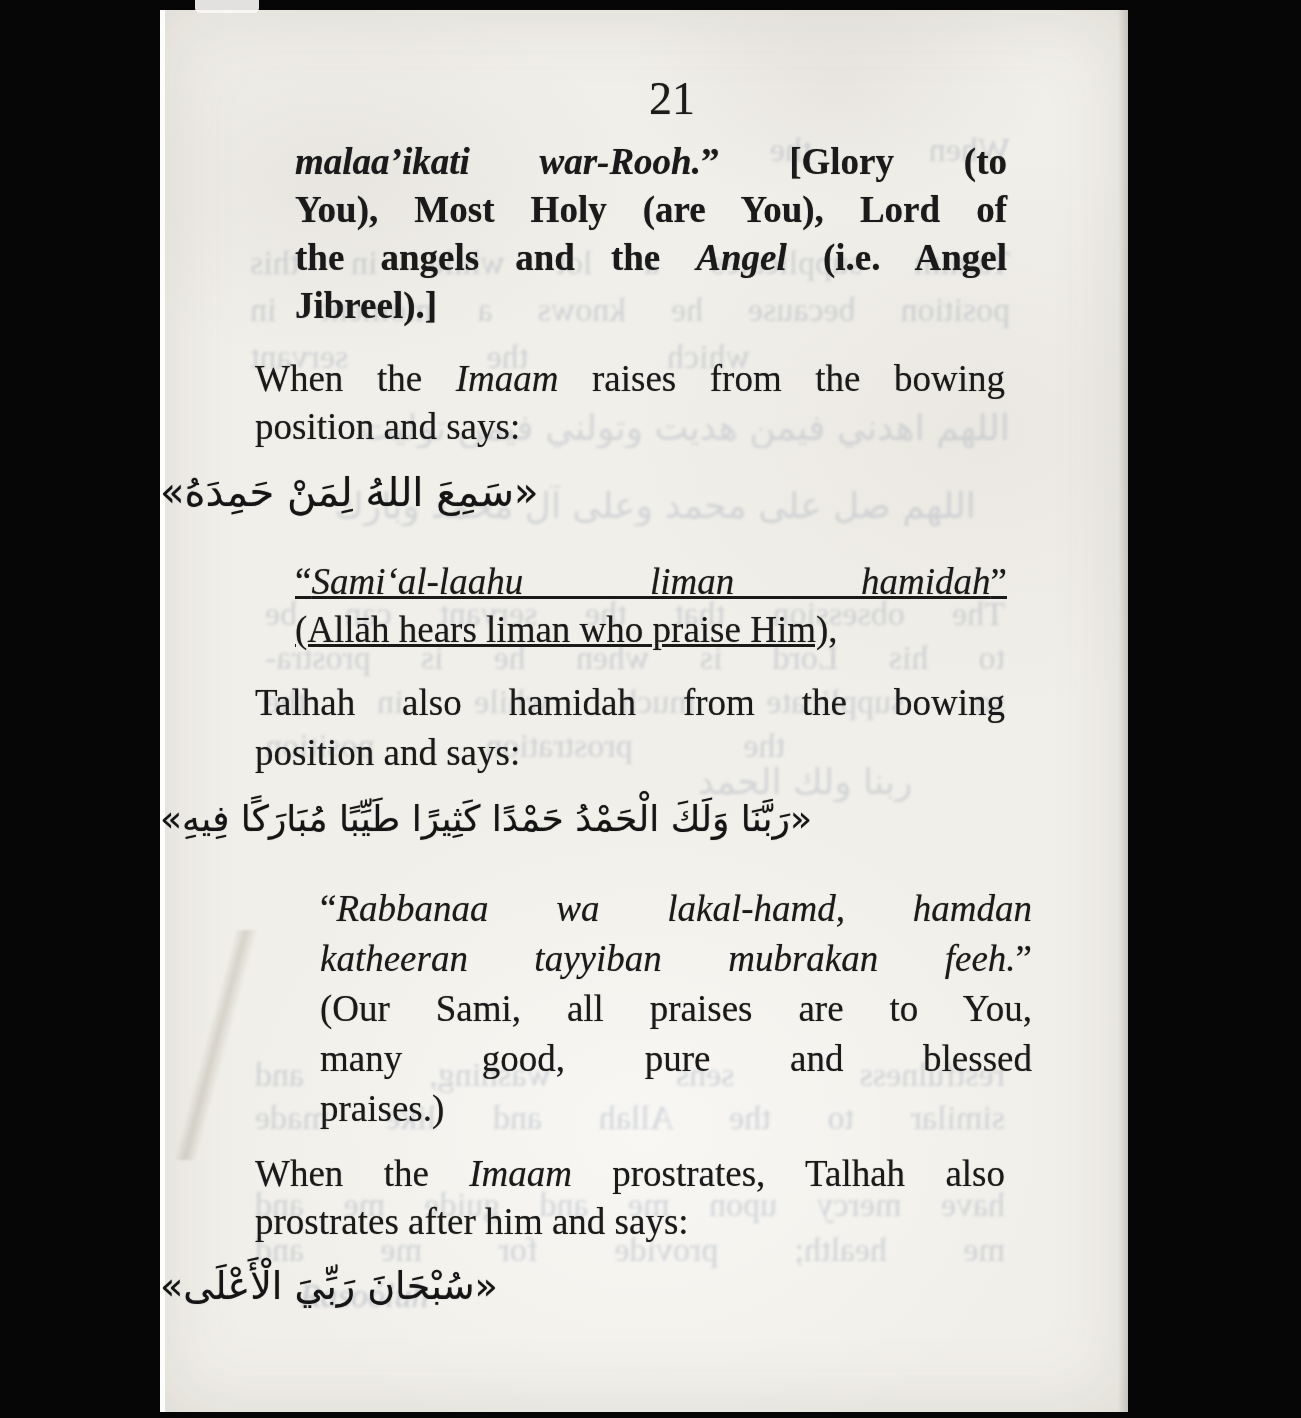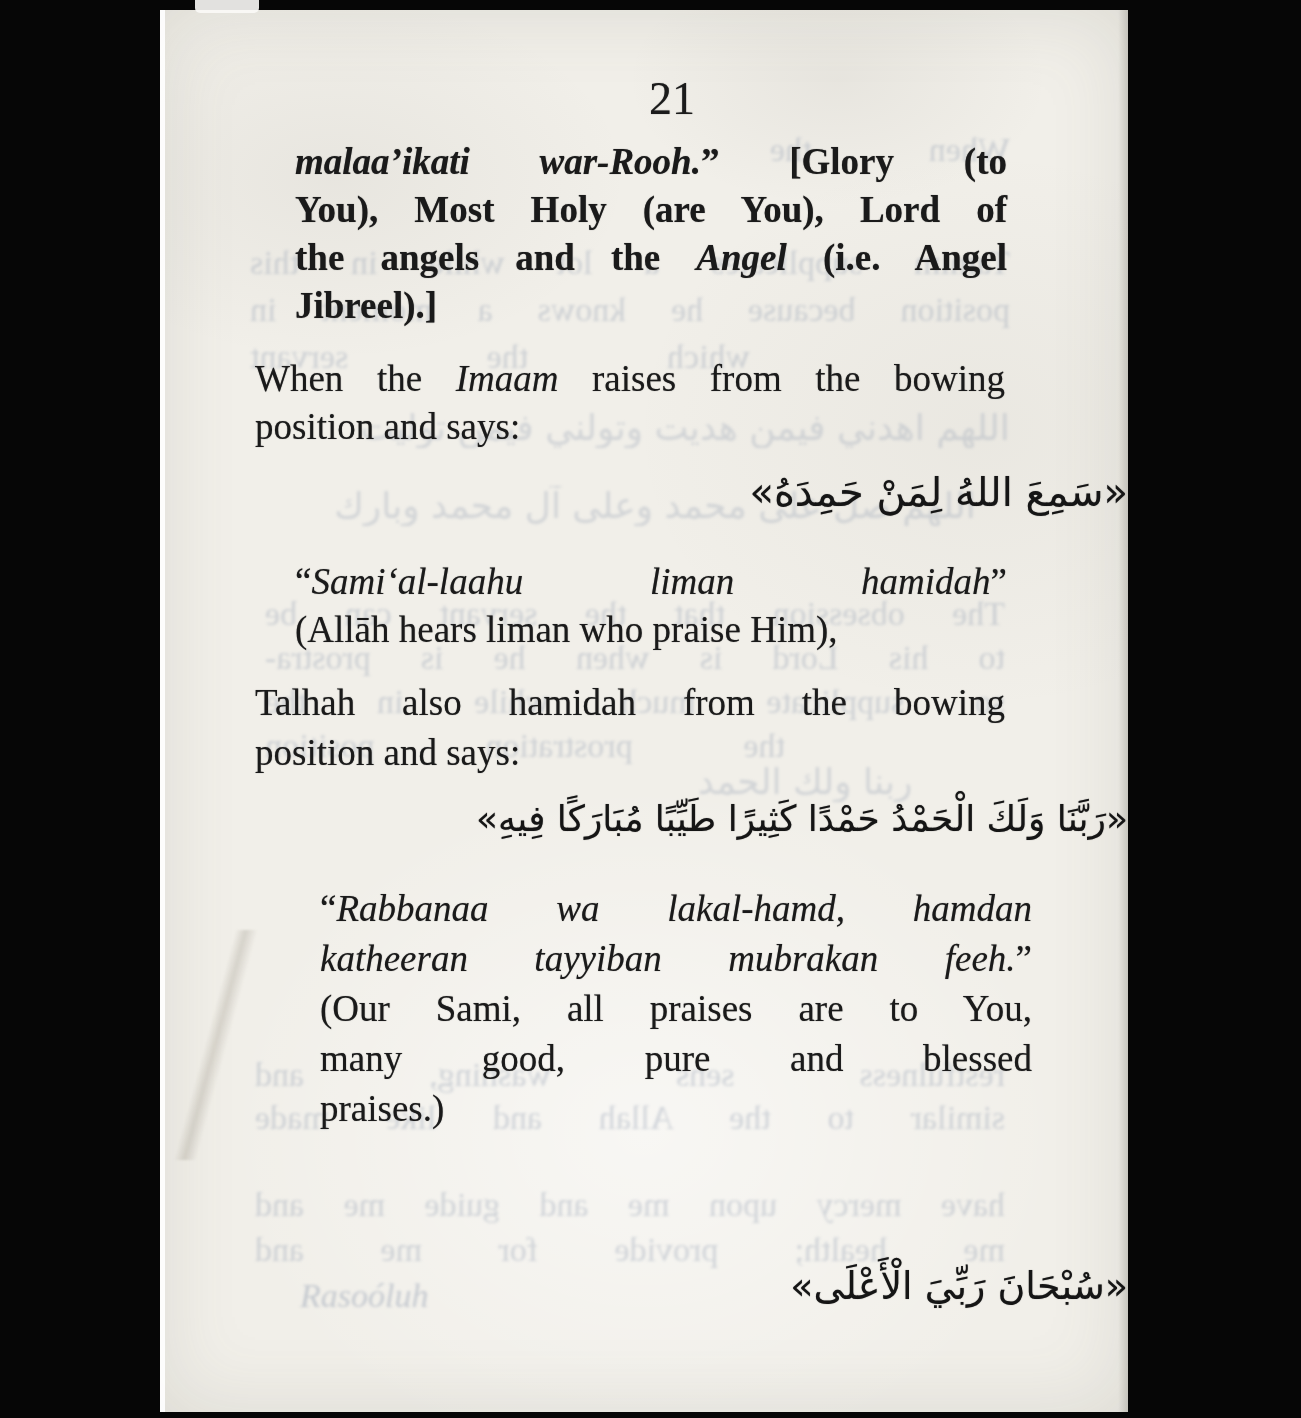--- a/index.html
+++ b/index.html
@@ -49,27 +49,27 @@
   }
   .para{
     position:absolute;z-index:3;
     font-size:37px;line-height:48px;color:#1a1a1a;
     text-shadow:0 0 1px rgba(25,25,25,.55);
   }
   .ln{text-align:justify;}
   .ln.j{text-align-last:justify;}
   .p1{top:128px;left:135px;width:712px;font-weight:bold;}
   .p2{top:345px;left:95px;width:750px;}
-  .p3{top:548px;left:135px;width:712px;}
+  .p3{top:548px;left:135px;width:712px;text-decoration:underline;}
   .p4{top:668px;left:95px;width:750px;line-height:50px;}
   .p5{top:874px;left:135px;width:712px;line-height:50px;margin-left:25px;}
   .p6{top:1140px;left:95px;width:750px;}
   .arabic{
     position:absolute;z-index:3;left:0;width:100%;
-    text-align:right;
+    text-align:left;
     font-family:"DejaVu Sans",sans-serif;
     color:#151515;line-height:1.7;
     text-shadow:0 0 1px rgba(20,20,20,.5);
   }
   .a1{top:448px;font-size:40px;}
   .a2{top:778px;font-size:36px;}
   .a3{top:1244px;font-size:38px;}
   
   .ghost{
     position:absolute;z-index:1;
@@ -156,18 +156,22 @@
   <div class="arabic a2" dir="rtl">«رَبَّنَا وَلَكَ الْحَمْدُ حَمْدًا كَثِيرًا طَيِّبًا مُبَارَكًا فِيهِ»</div>
 
   <div class="para p5">
     <div class="ln j">“<i>Rabbanaa wa lakal-hamd, hamdan</i></div>
     <div class="ln j"><i>katheeran tayyiban mubrakan feeh.</i>”</div>
     <div class="ln j">(Our Sami, all praises are to You,</div>
     <div class="ln j">many good, pure and blessed</div>
     <div class="ln">praises.)</div>
   </div>
 
+  <div class="para p6">
+    <div class="ln j">When the <i>Imaam</i> prostrates, Talhah also</div>
+    <div class="ln">prostrates after him and says:</div>
+  </div>
 
   <div class="arabic a3" dir="rtl">«سُبْحَانَ رَبِّيَ الْأَعْلَى»</div>
 
 </div>
 
 <div class="top-glare"></div>
 
 </body></html>

